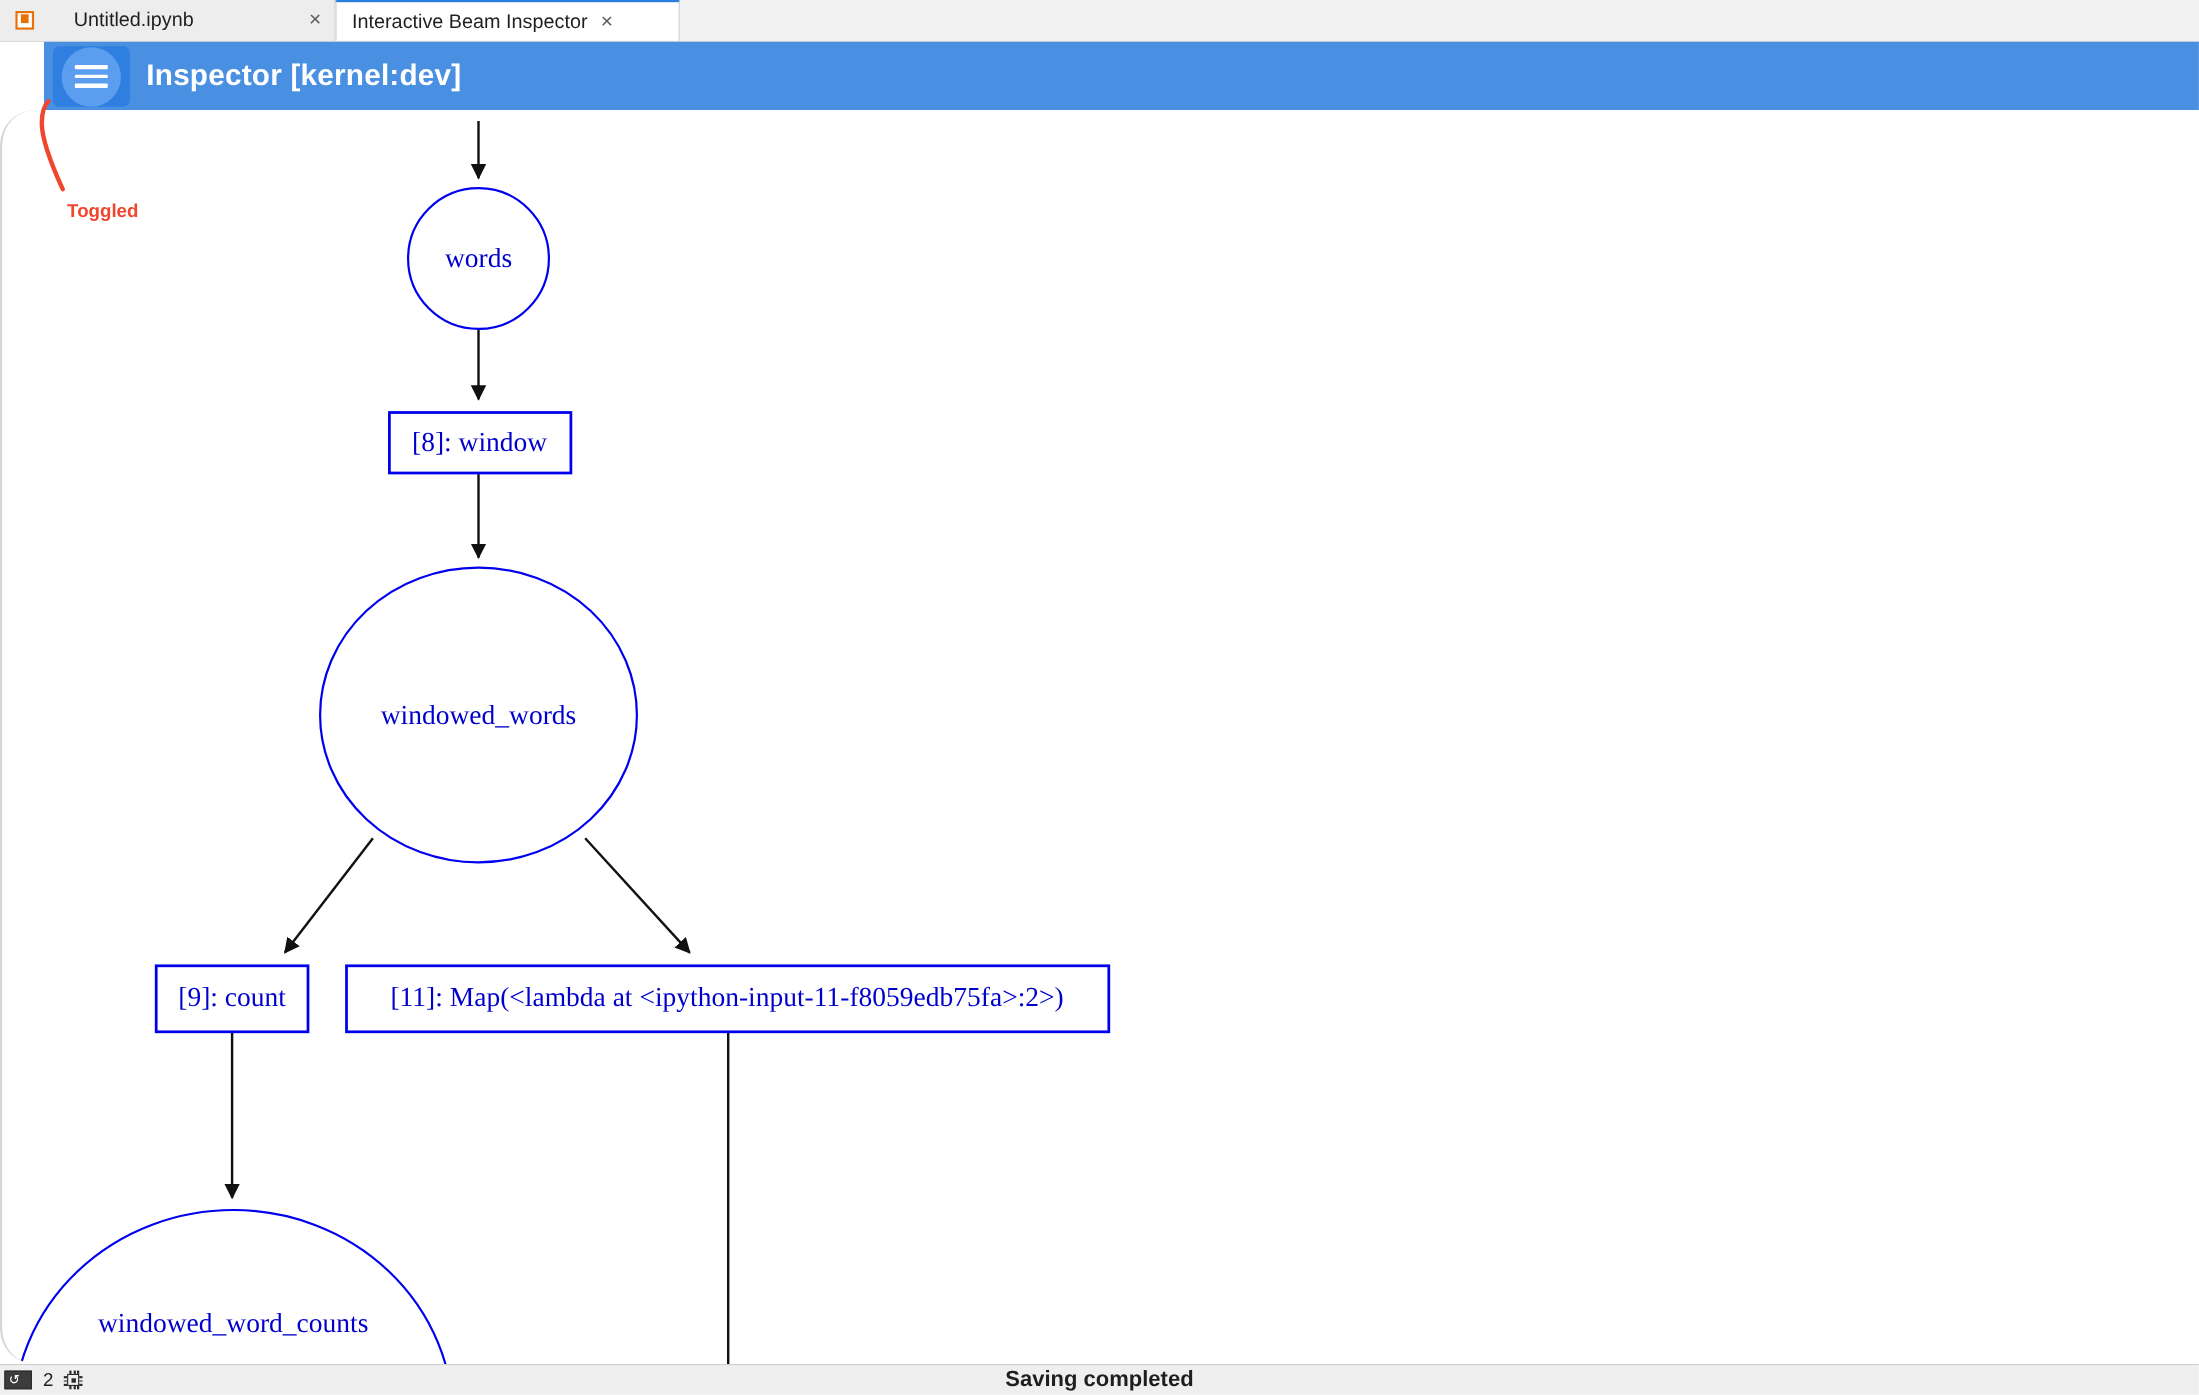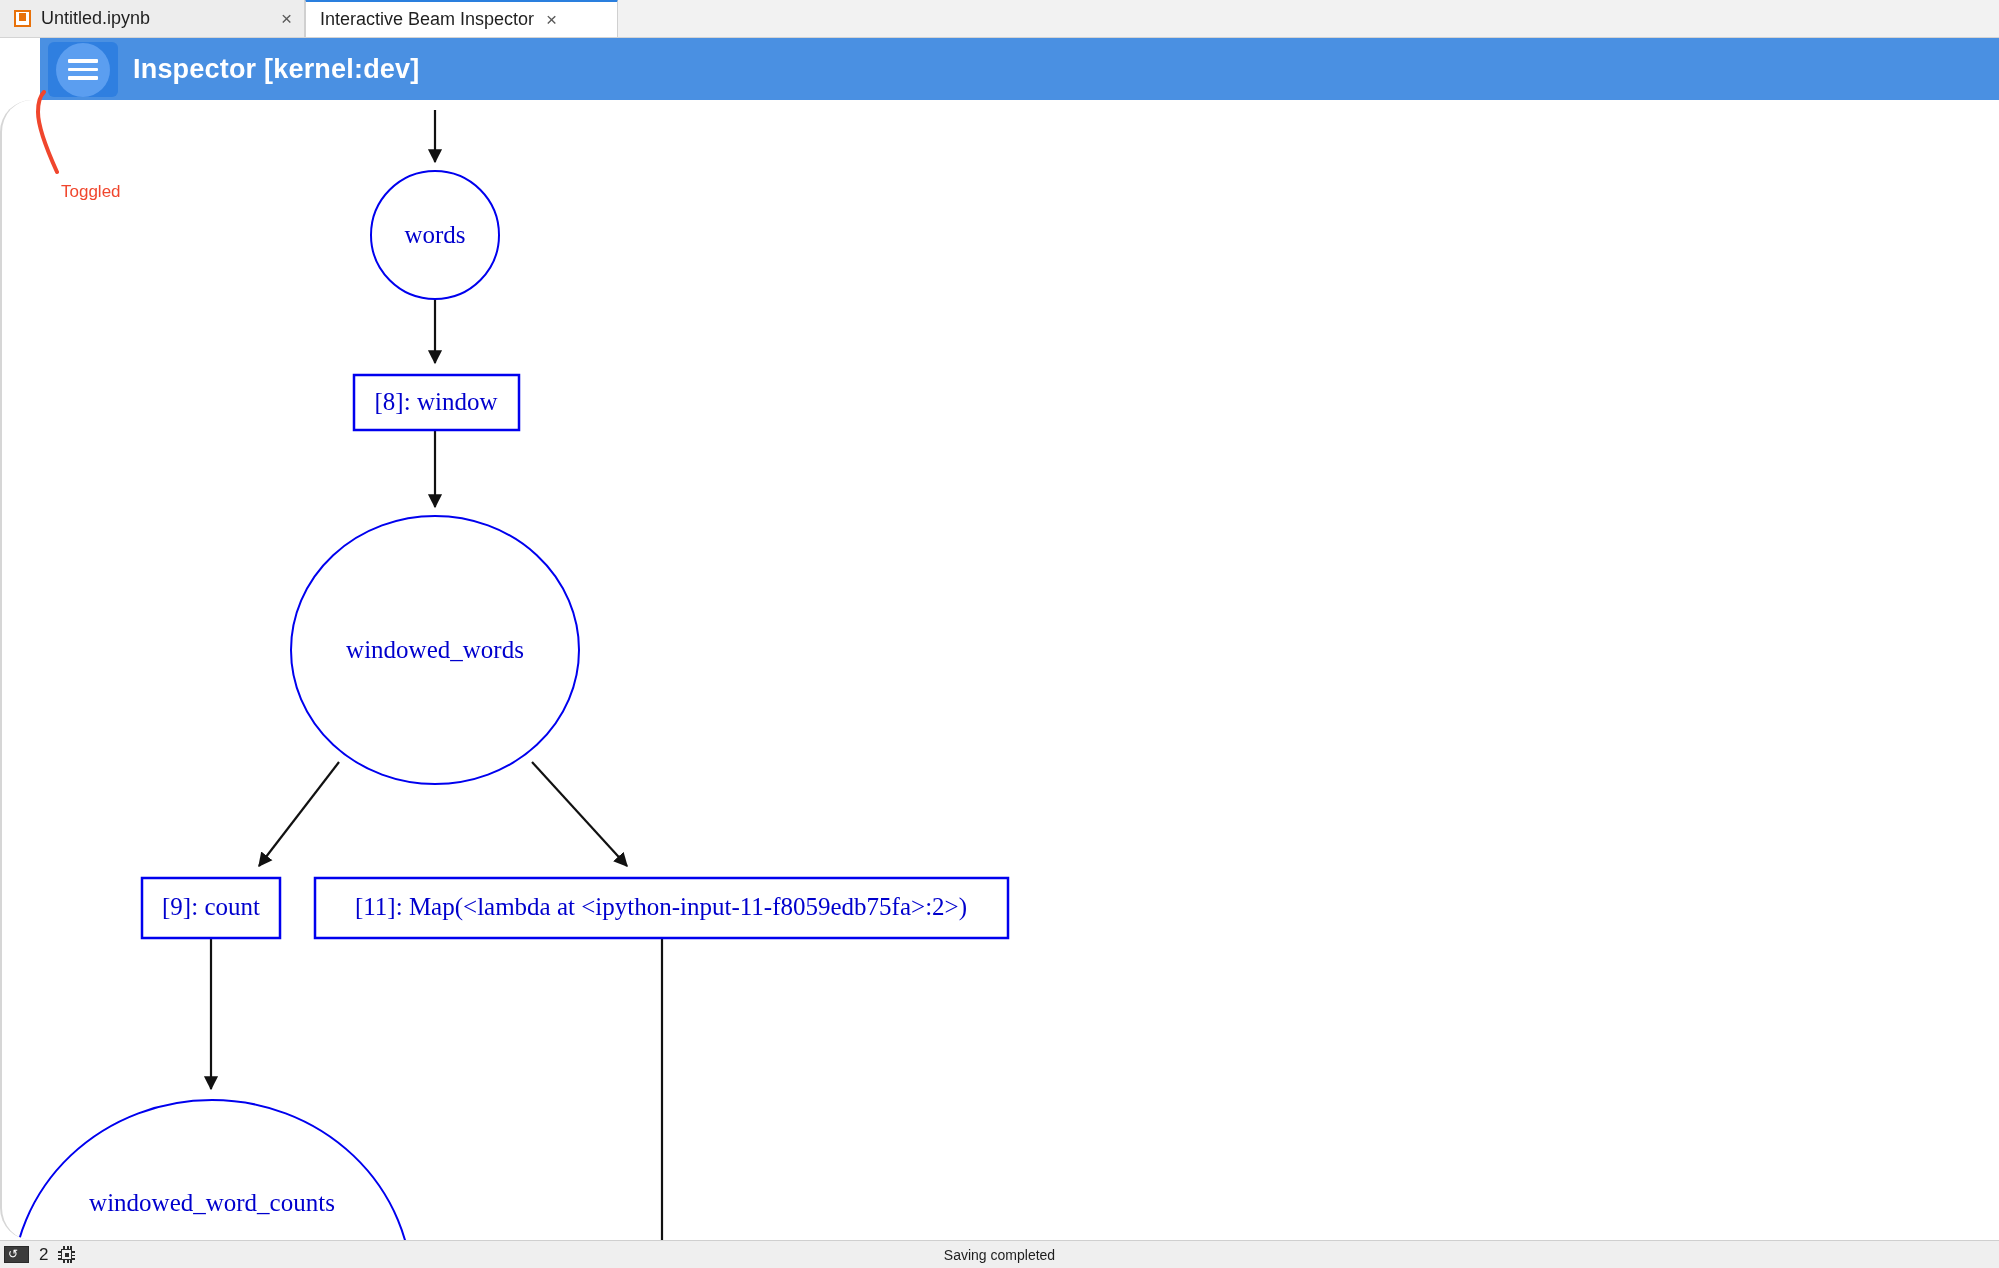--- a/index.html
+++ b/index.html
@@ -37,20 +37,21 @@
     padding: 0 12px 0 14px;
     font-size: 18px;
     color: #1f1f1f;
     cursor: pointer;
     user-select: none;
   }
   .tab.inactive {
     background: #ededed;
     border-right: 1px solid #d0d0d0;
     width: 305px;
+    gap: 26px;
   }
   .tab.active {
     background: #ffffff;
     border-top: 3px solid #2a7fde;
     border-right: 1px solid #d0d0d0;
     border-left: 1px solid #d0d0d0;
     width: 313px;
   }
   .nb-icon {
     width: 17px; height: 17px;
@@ -142,21 +143,21 @@
     position: absolute;
     left: 0; top: 90px;
     width: 200px; height: 110px;
     pointer-events: none;
     z-index: 20;
   }
   .annotation-label {
     position: absolute;
     left: 61px; top: 182px;
     font-size: 17px;
-    font-weight: normal;
+    font-weight: bold;
     color: #f0462d;
     z-index: 21;
     white-space: nowrap;
   }
 
   
   .canvas {
     position: absolute;
     left: 0; top: 100px;
     width: 1999px;
@@ -247,21 +248,22 @@
   }
   .sb-chip .pin {
     position: absolute;
     background: #2b2b2b;
   }
   .sb-center {
     position: absolute;
     left: 50%;
     transform: translateX(-50%);
     white-space: nowrap;
-    font-size: 14px;
+    font-size: 20px;
+    font-weight: bold;
   }
 </style>
 </head>
 <body>
 
 <div id="app">
 
   <div class="tabbar">
     <div class="tab inactive">
       <span class="nb-icon"></span>

